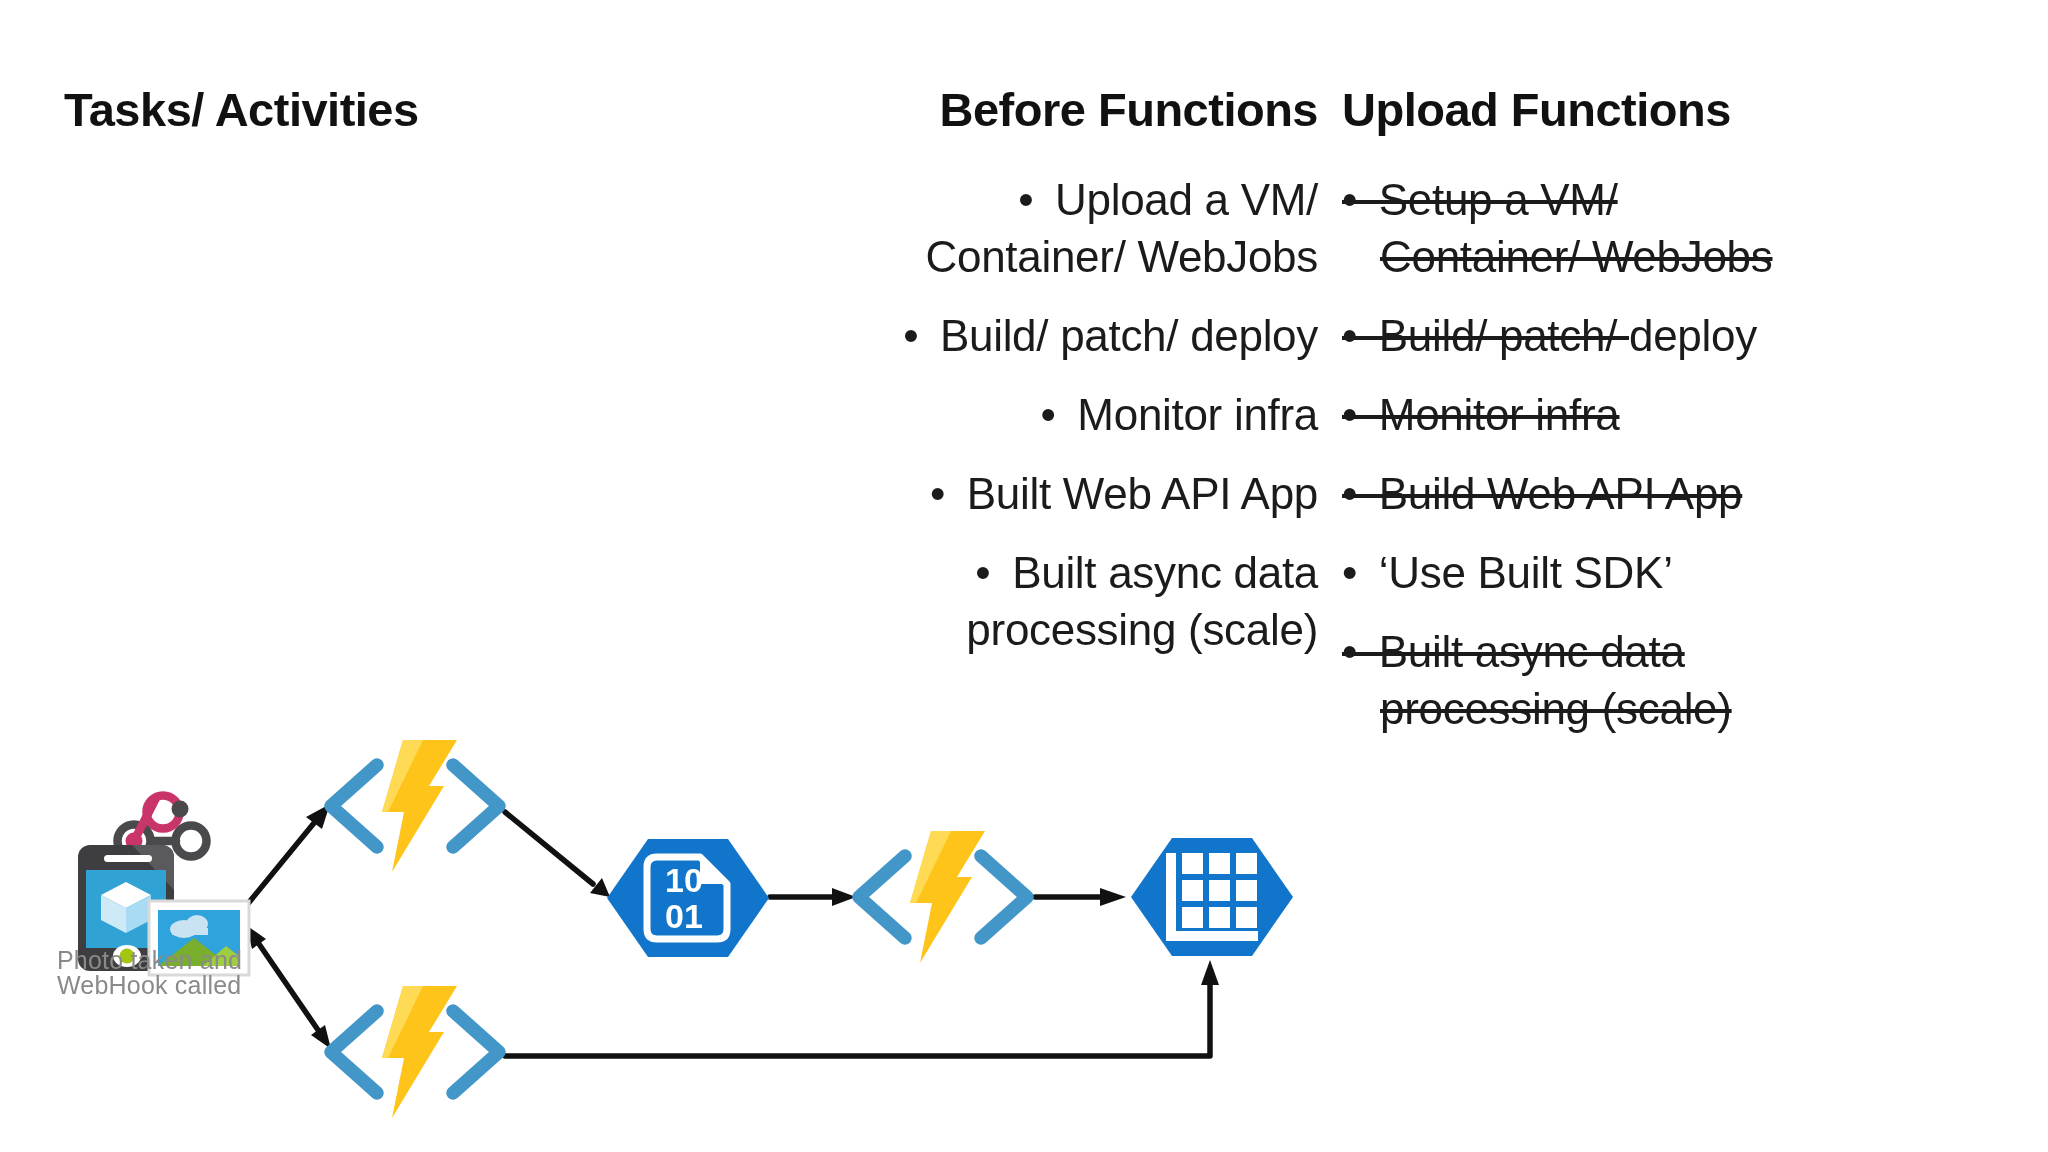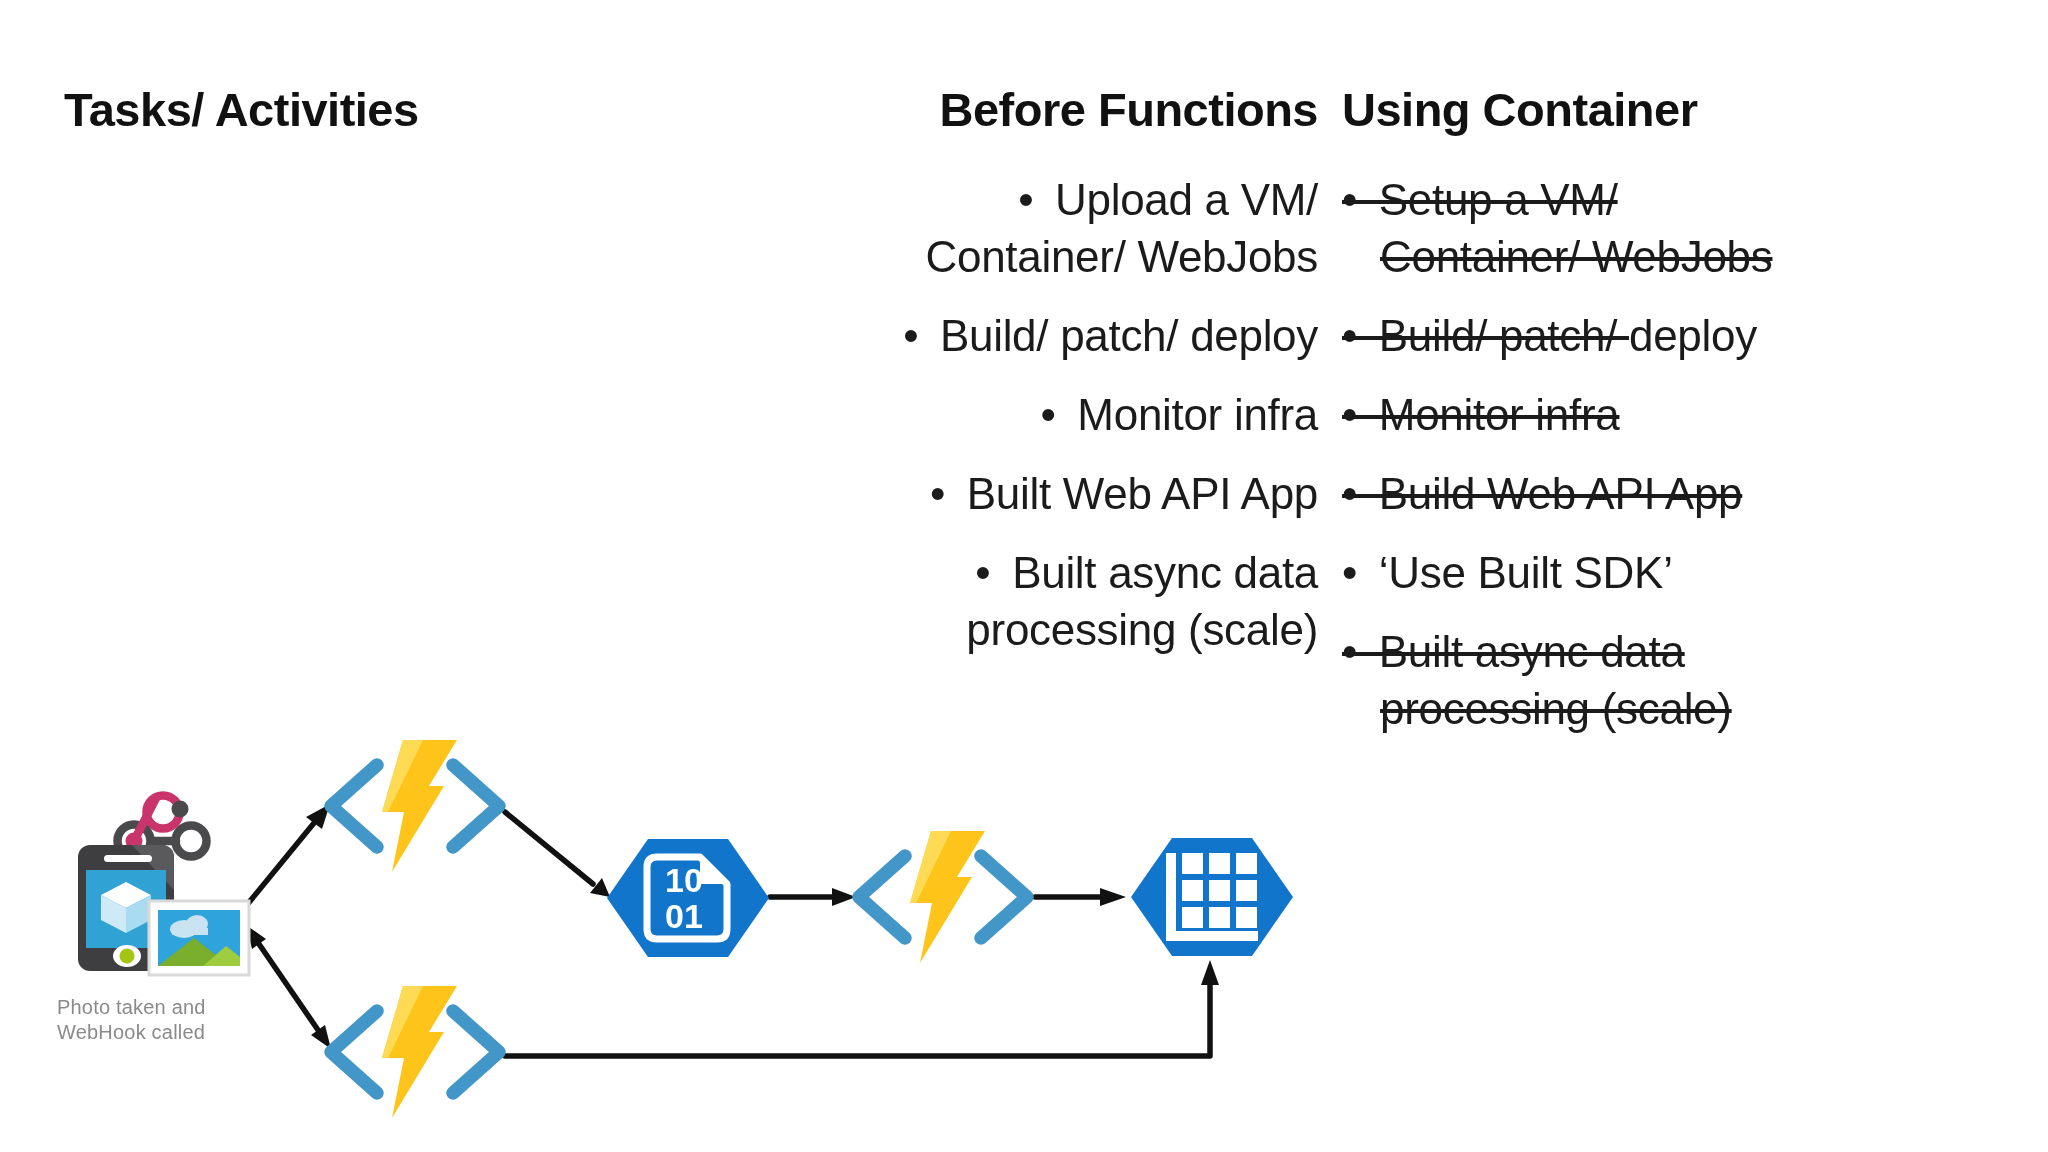--- a/index.html
+++ b/index.html
@@ -16,21 +16,21 @@
   }
   #col-0 h2{margin-bottom:32px;}
   #col-1 h2,#col-2 h2{margin-bottom:34px;}
   .bullet{margin-bottom:22px;}
   #col-0 .bullet{margin-bottom:16px;}
   .bline{font-size:44px;line-height:57px;letter-spacing:-0.3px;white-space:nowrap;}
   #col-0 .bline{font-size:45px;line-height:70px;}
   .bline.cont{margin-left:38px;}
   .strike{text-decoration:line-through;text-decoration-thickness:4px;}
   .caption{
-    position:absolute;left:57px;top:995px;font-size:20px;line-height:25px;
+    position:absolute;left:57px;top:948px;font-size:25px;line-height:25px;
     color:#8a8a8a;letter-spacing:0.2px;
   }
   svg.diagram{position:absolute;left:0;top:0;width:2048px;height:1152px;}
 </style>
 </head>
 <body>
 
 <div class="slide">
 
   <section class="col" id="col-0">
@@ -54,21 +54,21 @@
           <div class="bline"><span>• </span><span>Built Web API App</span></div>
         </div>
         <div class="bullet">
           <div class="bline"><span>• </span><span>Built async data</span></div>
           <div class="bline cont"><span>processing (scale)</span></div>
         </div>
       </div>
   </section>
 
   <section class="col" id="col-2">
-    <h2>Using Container</h2>
+    <h2>Upload Functions</h2>
     <div class="bullets">
         <div class="bullet">
           <div class="bline"><span class="strike">• Setup a VM/</span></div>
           <div class="bline cont"><span class="strike">Container/ WebJobs</span></div>
         </div>
         <div class="bullet">
           <div class="bline"><span class="strike">• Build/ patch/ </span><span>deploy</span></div>
         </div>
         <div class="bullet">
           <div class="bline"><span class="strike">• Monitor infra</span></div>

